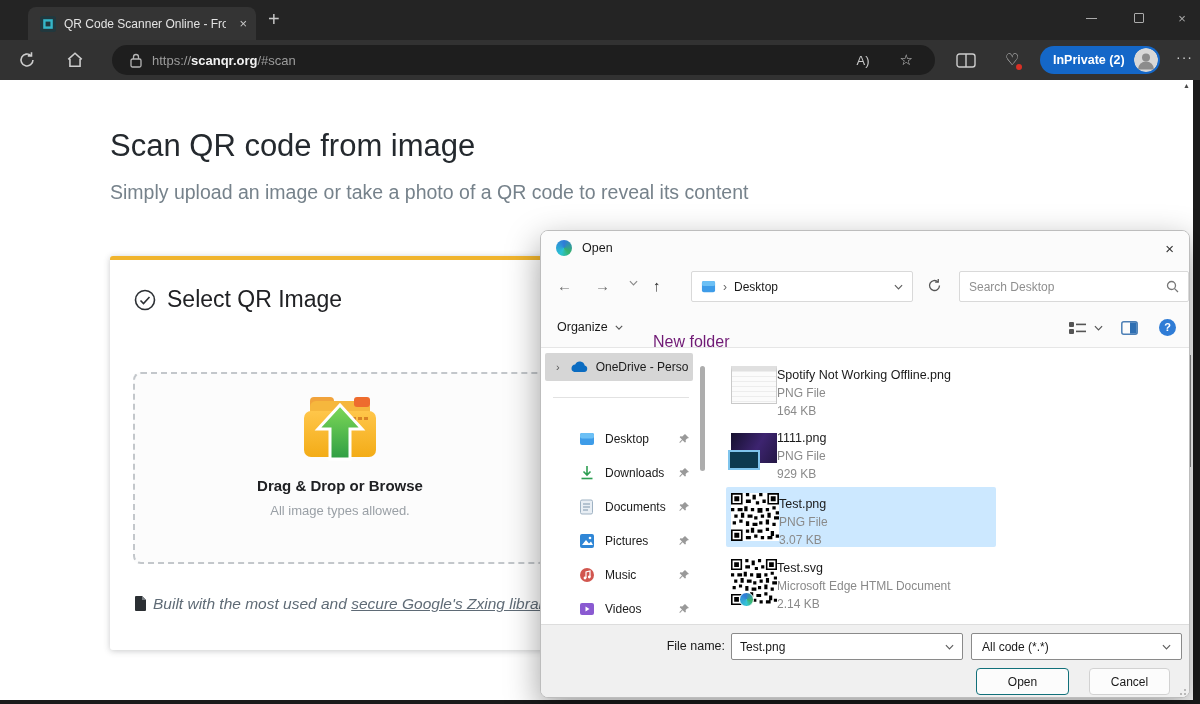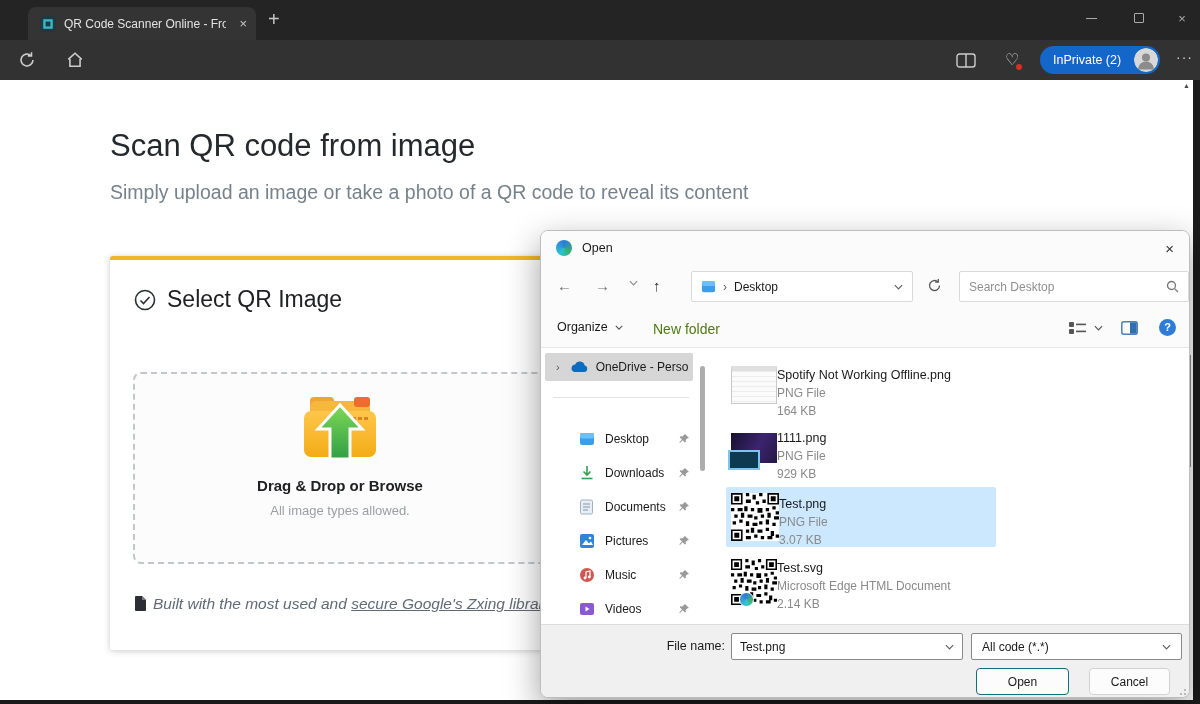--- a/index.html
+++ b/index.html
@@ -22,21 +22,21 @@
   .tb-ic { position:absolute; top:11px; }
   .reload { left:18px; } .homeic { left:66px; }
   .addr { position:absolute; left:112px; top:5px; width:823px; height:30px; background:#1e1e1e; border-radius:15px; display:flex; align-items:center; padding:0 18px; }
   .url { font-size:13px; margin-left:10px; white-space:nowrap; }
   .u-dim { color:#9d9d9d; } .u-hl { color:#f2f2f2; font-weight:bold; }
   .aloud { margin-left:auto; color:#c9c9c9; font-size:13px; }
   .staric { color:#c9c9c9; font-size:15px; margin:0 4px 0 30px; }
   .heartwrap { position:absolute; left:1005px; top:10px; color:#cdcdcd; font-size:16px; }
   .heartdot { position:absolute; right:-3px; bottom:-1px; width:6px; height:6px; border-radius:50%; background:#d93025; }
   .splitic { position:absolute; left:956px; top:13px; }
-  .inprivate { position:absolute; left:1040px; top:6px; width:120px; height:28px; background:#1467c8; border-radius:14px; color:#fff; font-size:12.5px; display:flex; align-items:center; padding-left:13px; }
+  .inprivate { position:absolute; left:1040px; top:6px; width:120px; height:28px; background:#1467c8; border-radius:14px; color:#fff; font-size:12.5px; display:flex; align-items:center; padding-left:13px;font-weight:bold; }
   .avatar { position:absolute; right:2px; top:2px; width:24px; height:24px; border-radius:50%; overflow:hidden; }
   .moreic { position:absolute; left:1176px; top:9px; color:#cdcdcd; font-size:14px; letter-spacing:1px; }
 
   
   .page { position:absolute; left:0; top:80px; width:1193px; height:620px; background:#fff; }
   .pg-scroll-up { position:absolute; left:1183px; top:2px; color:#4a4a4a; font-size:7px; }
   .pg-thumb { position:absolute; left:1183px; top:275px; width:8px; height:112px; background:#8f8f8f; }
   .h1 { position:absolute; left:110px; top:48px; font-size:31px; font-weight:500; color:#24292e; }
   .sub { position:absolute; left:110px; top:101px; font-size:19.5px; color:#76828b; }
   .card { position:absolute; left:110px; top:176px; width:472px; height:394px; background:#fff; border-top:4px solid #f0b42d; border-radius:3px; box-shadow:0 1px 6px rgba(60,64,67,.28); }
@@ -58,21 +58,21 @@
   .dlg-nav { position:absolute; left:0; top:34px; width:648px; height:44px; background:#fbfbfb; }
   .nav-ic { position:absolute; top:12px; font-size:15px; color:#5c5c5c; }
   .crumb { position:absolute; left:150px; top:6px; width:222px; height:31px; background:#fff; border:1px solid #d9d9d9; border-radius:2px; display:flex; align-items:center; padding:0 9px; font-size:12px; color:#1a1a1a; }
   .crumb-sep { color:#666; margin:0 7px; font-size:12px; }
   .refreshic { position:absolute; left:386px; top:13px; }
   .searchbox { position:absolute; left:418px; top:6px; width:230px; height:31px; background:#fff; border:1px solid #d9d9d9; border-radius:2px; display:flex; align-items:center; padding:0 9px; }
   .searchbox input { flex:1; border:none; outline:none; font-size:12px; color:#333; font-family:inherit; background:transparent; }
   .searchbox input::placeholder { color:#8f8f8f; }
   .dlg-toolbar { position:absolute; left:0; top:78px; width:648px; height:39px; background:#fbfbfb; border-bottom:1px solid #e6e6e6; }
   .org { position:absolute; left:16px; top:11px; display:flex; align-items:center; gap:7px; font-size:12.5px; color:#1a1a1a; }
-  .nf { position:absolute; left:112px; top:12px; font-size:14px; color:#4d7c0f; }
+  .nf { position:absolute; left:112px; top:24px; font-size:16px; color:#701a75; }
   .tbr { position:absolute; top:12px; }
   .helpic { width:17px; height:17px; border-radius:50%; background:#2f7cd6; color:#fff; font-size:11px; font-weight:bold; text-align:center; line-height:17px; }
   .dlg-body { position:absolute; left:0; top:117px; width:648px; height:276px; background:#fff; }
 
   .side { position:absolute; left:0; top:0; width:172px; height:276px; }
   .od-row { position:absolute; left:4px; top:5px; width:148px; height:28px; background:#d6d6d6; border-radius:2px; display:flex; align-items:center; padding-left:11px; font-size:12px; color:#1a1a1a; white-space:nowrap; overflow:hidden; }
   .od-chev { color:#555; font-size:11px; margin-right:10px; }
   .od-label { margin-left:8px; }
   .side-div { position:absolute; left:12px; top:49px; width:136px; height:1px; background:#e2e2e2; }
   .side-item { position:absolute; left:0; width:170px; height:34px; display:flex; align-items:center; font-size:12px; color:#1a1a1a; }
@@ -141,20 +141,31 @@
     <svg width="18" height="18" viewBox="0 0 16 16">
         <path d="M13.3 8a5.3 5.3 0 1 1-1.7-3.9" fill="none" stroke="#cdcdcd" stroke-width="1.4"></path>
         <path d="M12 1v3.3H8.7" fill="none" stroke="#cdcdcd" stroke-width="1.4"></path>
       </svg>
   </span>
   <span class="tb-ic homeic">
     <svg width="18" height="18" viewBox="0 0 16 16">
         <path d="M2 7.5L8 2l6 5.5M3.5 7v6.5h9V7" fill="none" stroke="#cdcdcd" stroke-width="1.4"></path>
       </svg>
   </span>
+  <div class="addr">
+    <span>
+      <svg width="12" height="15" viewBox="0 0 12 15">
+          <rect x="1" y="6" width="10" height="8" rx="1.5" fill="none" stroke="#b5b5b5" stroke-width="1.3"></rect>
+          <path d="M3.5 6V4a2.5 2.5 0 0 1 5 0v2" fill="none" stroke="#b5b5b5" stroke-width="1.3"></path>
+        </svg>
+    </span>
+    <span class="url"><span class="u-dim">https://</span><span class="u-hl">scanqr.org</span><span class="u-dim">/#scan</span></span>
+    <span class="aloud">A)</span>
+    <span class="staric">☆</span>
+  </div>
   <span class="splitic">
     <svg width="20" height="15" viewBox="0 0 20 15">
         <rect x="1" y="1" width="18" height="13" rx="2.5" fill="none" stroke="#cdcdcd" stroke-width="1.4"></rect>
         <path d="M10 1v13" stroke="#cdcdcd" stroke-width="1.4"></path>
       </svg>
   </span>
   <span class="heartwrap"><span>♡</span><span class="heartdot"></span></span>
   <div class="inprivate">
     <span>InPrivate (2)</span>
     <span class="avatar">

